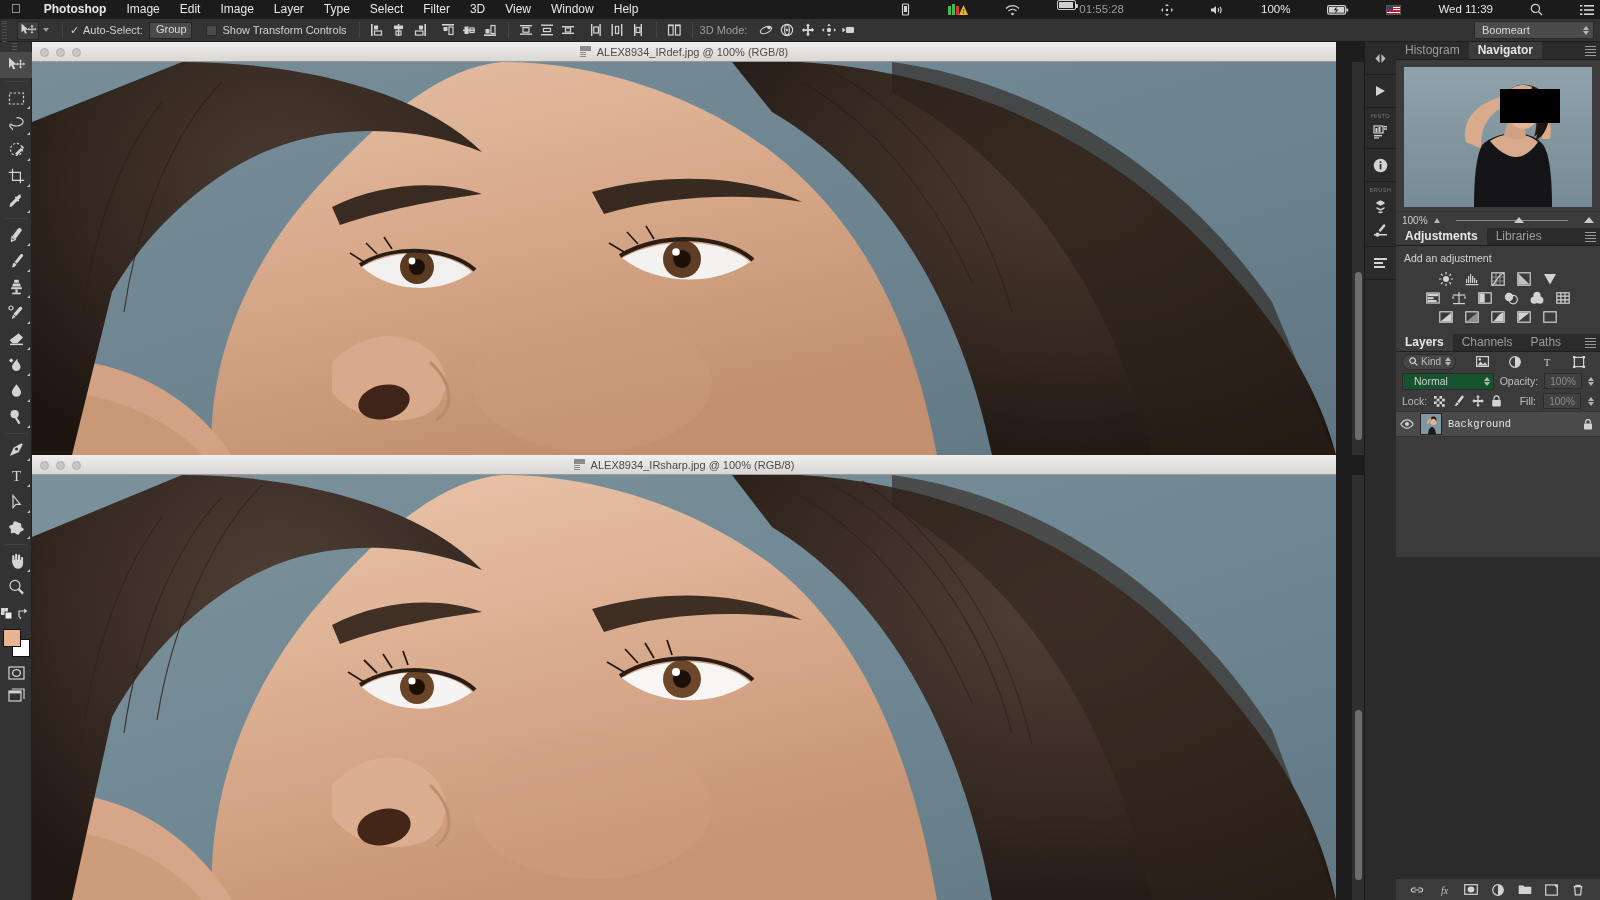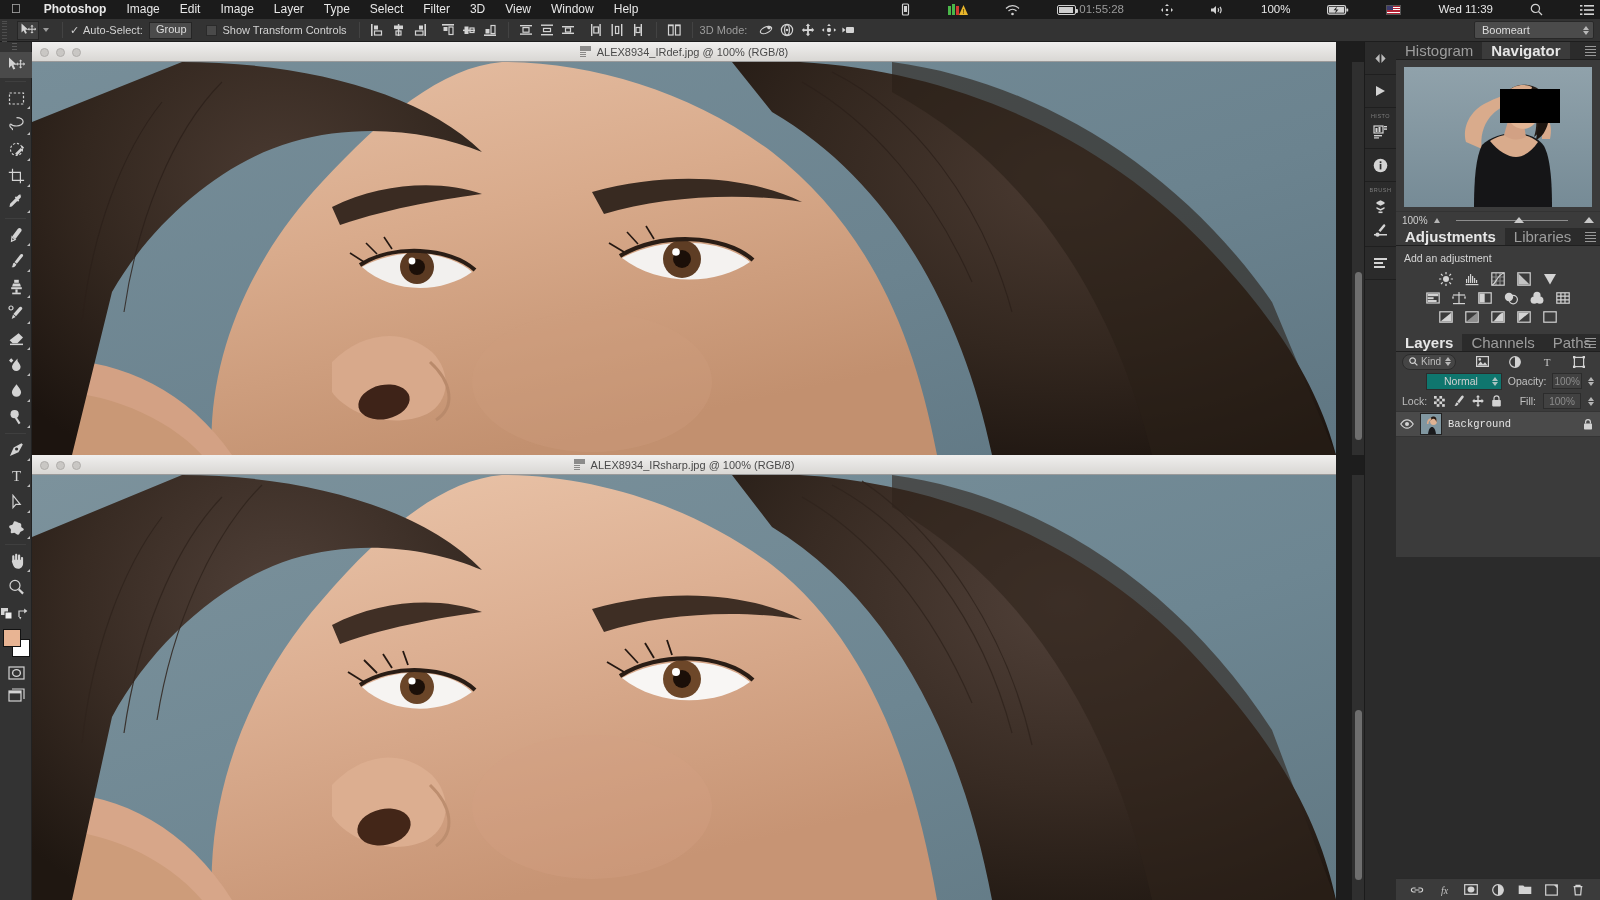--- a/index.html
+++ b/index.html
@@ -17,21 +17,21 @@
     position:absolute; left:0; top:0; width:1600px; height:19px;
     background:#1b1b1b; color:#e8e8e8; font-size:12px;
     display:flex; align-items:center;
   }
   .macbar .mleft{ display:flex; align-items:center; height:19px; }
   .macbar .apple{ padding:0 13px 0 11px; font-size:13px; line-height:1; position:relative; top:-1px;}
   .macbar .mi{ padding:0 10px; line-height:19px; white-space:nowrap; }
   .macbar .mi.bold{ font-weight:bold; }
   .macbar .mright{ position:absolute; right:6px; top:0; height:19px;
     display:flex; align-items:center; gap:9px; font-size:11.5px; }
-  .macbar .mright .it{ display:flex; align-items:center; gap:3px; line-height:19px; white-space:nowrap;margin-left:28px;}
+  .macbar .mright .it{ display:flex; gap:3px; line-height:19px; white-space:nowrap;margin-left:28px;}
   .bat{
     display:inline-block;width:19px;height:10px;border:1px solid #cfcfcf;border-radius:2px;position:relative;
   }
   .bat:after{content:"";position:absolute;right:-3px;top:3px;width:2px;height:4px;background:#cfcfcf;border-radius:0 1px 1px 0;}
   .bat i{position:absolute;left:1px;top:1px;bottom:1px;width:78%;background:#cfcfcf;display:block;}
   .flagico{ width:15px;height:10px;background:
       linear-gradient(#b22234 0 14%,#fff 14% 28%,#b22234 28% 42%,#fff 42% 56%,#b22234 56% 70%,#fff 70% 84%,#b22234 84% 100%);
       position:relative;border:1px solid #555; }
   .flagico:before{content:"";position:absolute;left:0;top:0;width:45%;height:55%;background:#3c3b6e;}
   .dim{color:#9a9a9a;}
@@ -114,21 +114,21 @@
   .iconrail{ position:absolute; right:204px; top:42px; bottom:0; width:32px; background:#2b2b2b;
      border-left:1px solid #1b1b1b; }
   .rail-sec{ border-bottom:1px solid #1f1f1f; padding:4px 0; }
   .rail-lab{ font-size:5.5px;color:#7d7d7d;text-align:center;letter-spacing:.5px;height:8px;line-height:8px;
      text-transform:uppercase; overflow:hidden;}
   .rail-ico{ height:24px;display:flex;align-items:center;justify-content:center;color:#c6c6c6;font-size:13px; }
 
   .panels{ position:absolute; right:0; top:42px; bottom:0; width:204px; background:#2b2b2b; }
   .ptabs{ height:18px; background:#2b2b2b; display:flex; align-items:flex-end; position:relative;
      border-bottom:1px solid #1f1f1f;}
-  .ptab{ height:17px; padding:0 9px; font-size:15px; color:#9d9d9d; line-height:17px; }
+  .ptab{ height:17px; padding:0 9px; font-size:12px; color:#9d9d9d; line-height:17px; }
   .ptab.act{ background:#3b3b3b; color:#e6e6e6; font-weight:bold; }
   .pmenu{ position:absolute;right:4px;top:4px;width:11px;height:10px;
      background:repeating-linear-gradient(to bottom,#999 0 1px,transparent 1px 3px);}
 
   .navbody{ background:#3b3b3b; padding:7px 8px 4px; }
   .navthumb{ position:relative; height:140px; background:#7e939c; overflow:hidden; }
   .navbox{ position:absolute; border:2px solid #e8564f; }
   .navfoot{ height:17px; background:#3b3b3b; display:flex; align-items:center; gap:6px;
      padding:0 6px; font-size:10px; color:#cfcfcf; border-top:1px solid #333; }
   .slider{ flex:1; height:11px; position:relative; display:flex;align-items:center; }
@@ -142,22 +142,22 @@
   .adj-title{ font-size:10.5px;color:#d6d6d6;padding:1px 8px 5px; }
   .adj-row{ display:flex; justify-content:center; gap:9px; padding:2px 0; }
   .adj-ic{ width:17px;height:15px; display:flex;align-items:center;justify-content:center;
      color:#d8d8d8; }
 
   .lay-filter{ height:19px; background:#3b3b3b; display:flex;align-items:center; gap:20px; padding:0 6px; }
   .kindbox{ width:78px;height:16px;background:#454545;border:1px solid #2c2c2c;border-radius:8px;
      display:flex;align-items:center;gap:4px;padding:0 4px 0 6px;font-size:10px;color:#bdbdbd; justify-content:space-between;}
   .lf-ic{ width:15px;height:15px;display:flex;align-items:center;justify-content:center;color:#c8c8c8;font-size:11px;}
   .blendrow{ height:20px;background:#3b3b3b;display:flex;align-items:center;gap:6px;padding:0 6px; }
-  .blendbox{ width:92px;height:17px;background:#0f766e;border:1px solid #2c2c2c;
-     display:flex;align-items:center;justify-content:space-between;padding:0 3px 0 17px;font-size:10.5px;color:#d0d0d0;margin-left:24px;}
+  .blendbox{ width:92px;height:17px;background:#14532d;border:1px solid #2c2c2c;
+     display:flex;align-items:center;justify-content:space-between;padding:0 3px 0 11px;font-size:10.5px;color:#d0d0d0;}
   .lockrow{ height:20px;background:#3b3b3b;display:flex;align-items:center;gap:7px;padding:0 6px;font-size:10.5px;color:#bcbcbc;}
   .valbox{ width:38px;height:16px;background:#414141;border:1px solid #2c2c2c;color:#8c8c8c;font-size:10px;
      display:flex;align-items:center;justify-content:center;}
   .layer-list{ background:#1d4ed8;font-family:Liberation Mono, monospace; }
   .layer-row{ height:26px; display:flex; align-items:center; gap:6px; padding:0 7px 0 4px;
      background:#4a4a4a; border-top:1px solid #343434;border-bottom:1px solid #343434; }
   .eye{ width:14px;color:#d0d0d0;font-size:11px;text-align:center; }
   .lthumb{ width:22px;height:22px;border:1px solid #222;overflow:hidden;position:relative;background:#7e939c;}
   .lname{ flex:1;font-size:10.5px;color:#e4e4e4; }
   .lock-i{ font-size:10px;color:#c5c5c5; }

